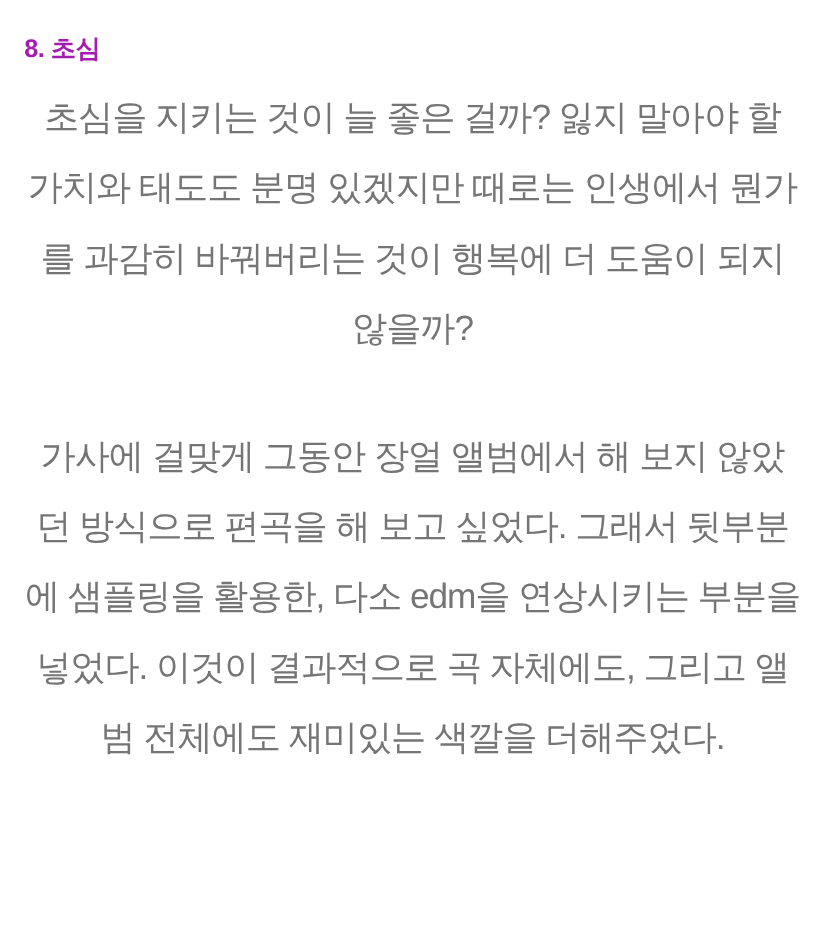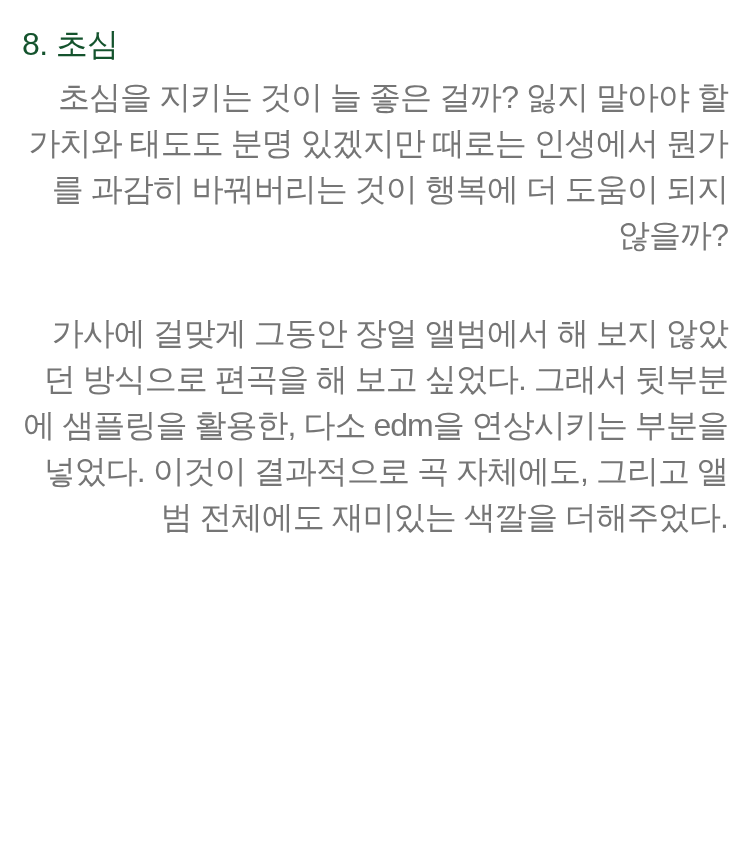--- a/index.html
+++ b/index.html
@@ -13,35 +13,35 @@
     overflow: hidden;
     font-family: "Liberation Sans", "DejaVu Sans", sans-serif;
   }
   .article {
     box-sizing: border-box;
     width: 750px;
     padding: 24px 22px 20px 22px;
   }
   .section-heading {
     margin: 0 0 10px 0;
-    font-size: 32px;
-    font-weight: 400;
+    font-size: 23px;
+    font-weight: 700;
     line-height: 40px;
-    color: #14532d;
+    color: #a21caf;
     letter-spacing: -0.02em;
   }
   .body-paragraph {
     margin: 0 0 52px 0;
     font-size: 32px;
     font-weight: 400;
-    line-height: 46px;
+    line-height: 64px;
     color: #757575;
     letter-spacing: -0.03em;
     word-break: normal;
-    text-align: right;
+    text-align: center;
   }
   .body-paragraph:last-child {
     margin-bottom: 0;
   }
 </style>
 </head>
 <body>
 
 <div class="article">
   <h2 class="section-heading">8. 초심</h2>

